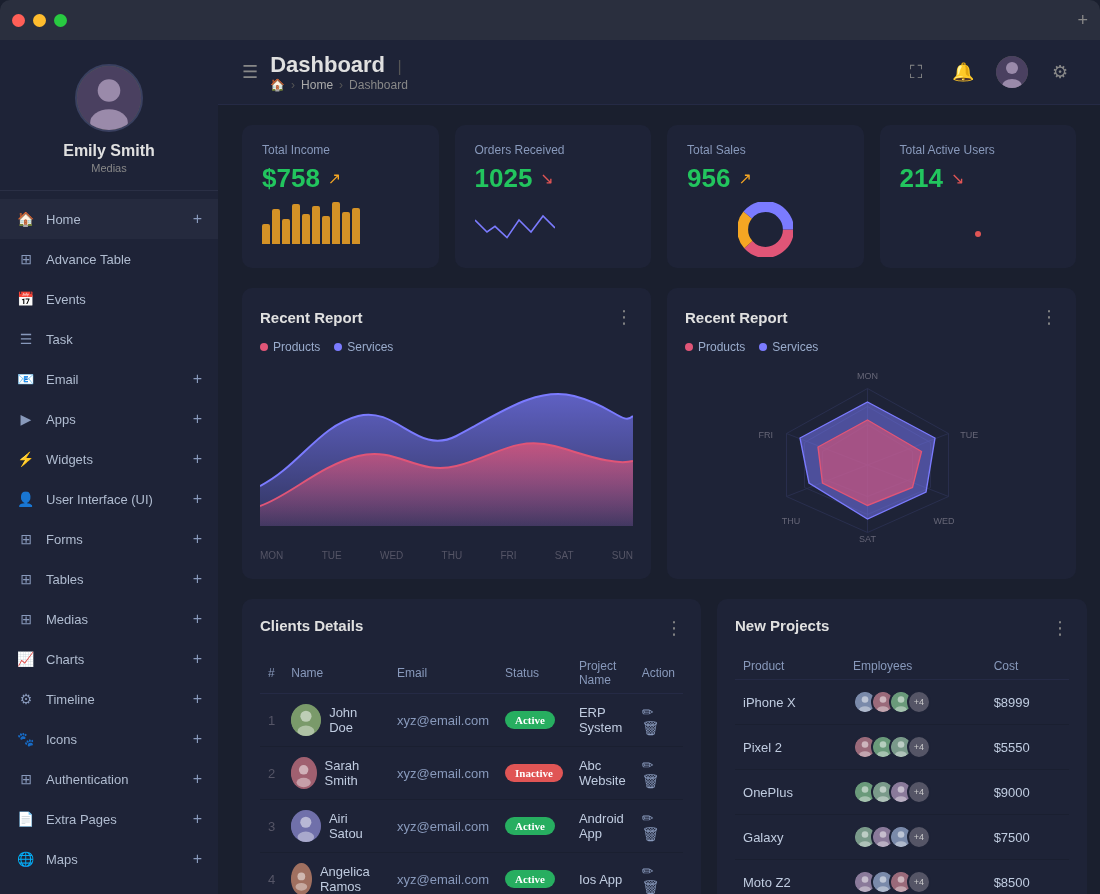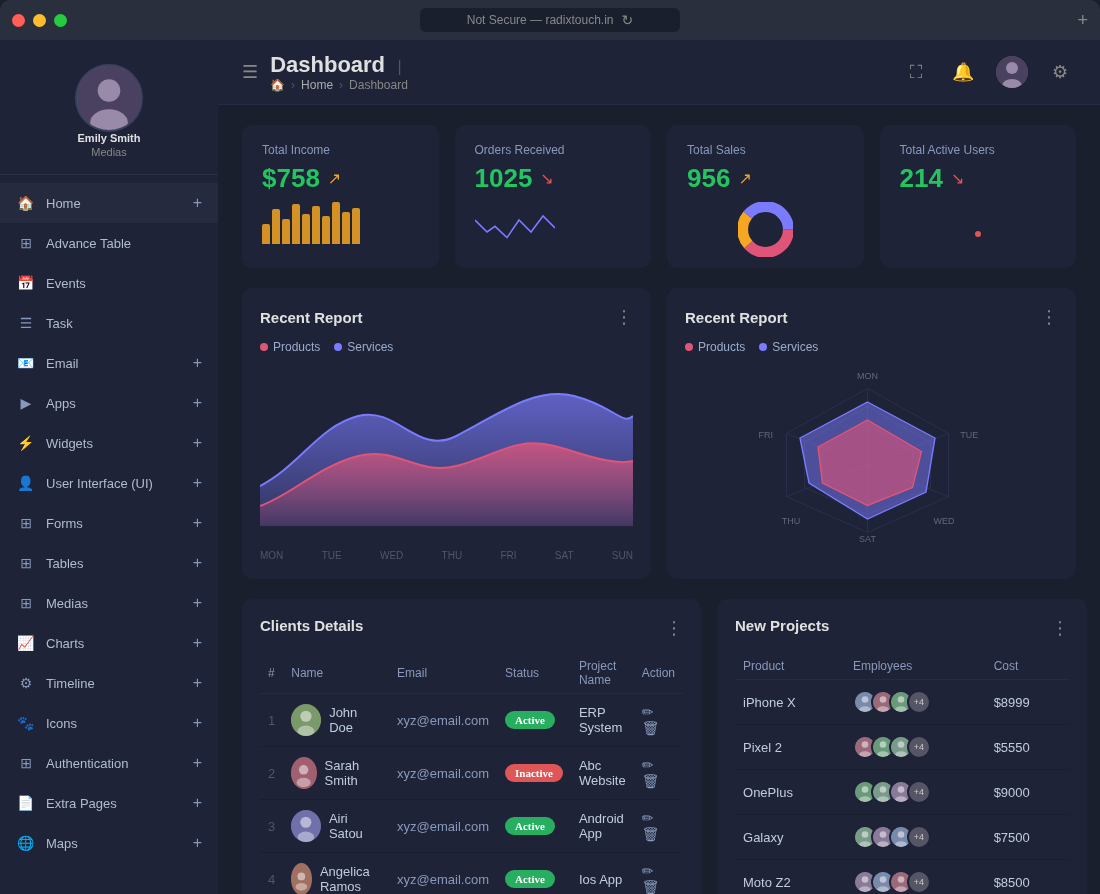--- a/index.html
+++ b/index.html
@@ -20,21 +20,21 @@
     .app { display: flex; height: 854px; }
 
     
     .sidebar { width: 218px; background: #1e2337; flex-shrink: 0; overflow-y: auto; overflow-x: hidden; }
     .sidebar::-webkit-scrollbar { width: 4px; }
     .sidebar::-webkit-scrollbar-track { background: transparent; }
     .sidebar::-webkit-scrollbar-thumb { background: #333; border-radius: 2px; }
 
     .sidebar-profile { display: flex; flex-direction: column; align-items: center; padding: 24px 0 16px; border-bottom: 1px solid #2a2f45; }
     .avatar-circle { width: 68px; height: 68px; border-radius: 50%; background: #555; overflow: hidden; border: 2px solid #3a4060; display: flex; align-items: center; justify-content: center; font-size: 28px; }
-    .profile-name { font-size: 11px; font-weight: 600; color: #e0e0e0; }
+    .profile-name { font-size: 16px; font-weight: 600; color: #e0e0e0; margin-top: 10px; }
     .profile-role { font-size: 11px; color: #888; margin-top: 2px; }
 
     .sidebar-nav { padding: 8px 0; }
     .nav-item { display: flex; align-items: center; padding: 10px 16px; cursor: pointer; transition: background 0.15s; position: relative; }
     .nav-item.active { background: #252a3e; }
     .nav-icon { width: 20px; height: 20px; margin-right: 10px; color: #8899bb; display: flex; align-items: center; justify-content: center; font-size: 14px; flex-shrink: 0; }
     .nav-label { font-size: 13px; color: #b0bcd0; flex: 1; }
     .nav-plus { color: #8899bb; font-size: 16px; }
 
     
@@ -124,24 +124,20 @@
     .radar-label { font-size: 10px; fill: #667; }
   </style>
 </head>
 <body>
 
 <div class="window-chrome">
   <div class="traffic-lights">
     <div class="tl red"></div>
     <div class="tl yellow"></div>
     <div class="tl green"></div>
-  </div>
-  <div class="url-bar">
-    <span>Not Secure — radixtouch.in</span>
-    <span class="url-refresh">↻</span>
   </div>
   <div class="new-tab-btn">+</div>
 </div>
 
 <div class="app">
 
   <div class="sidebar">
     <div class="sidebar-profile">
       <div class="avatar-circle">
 

